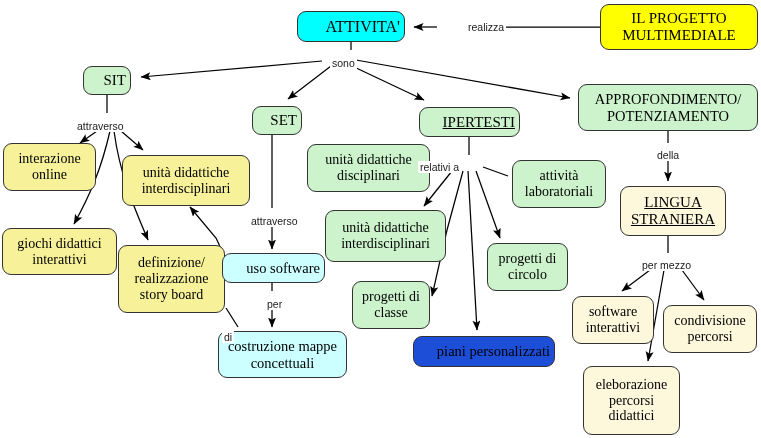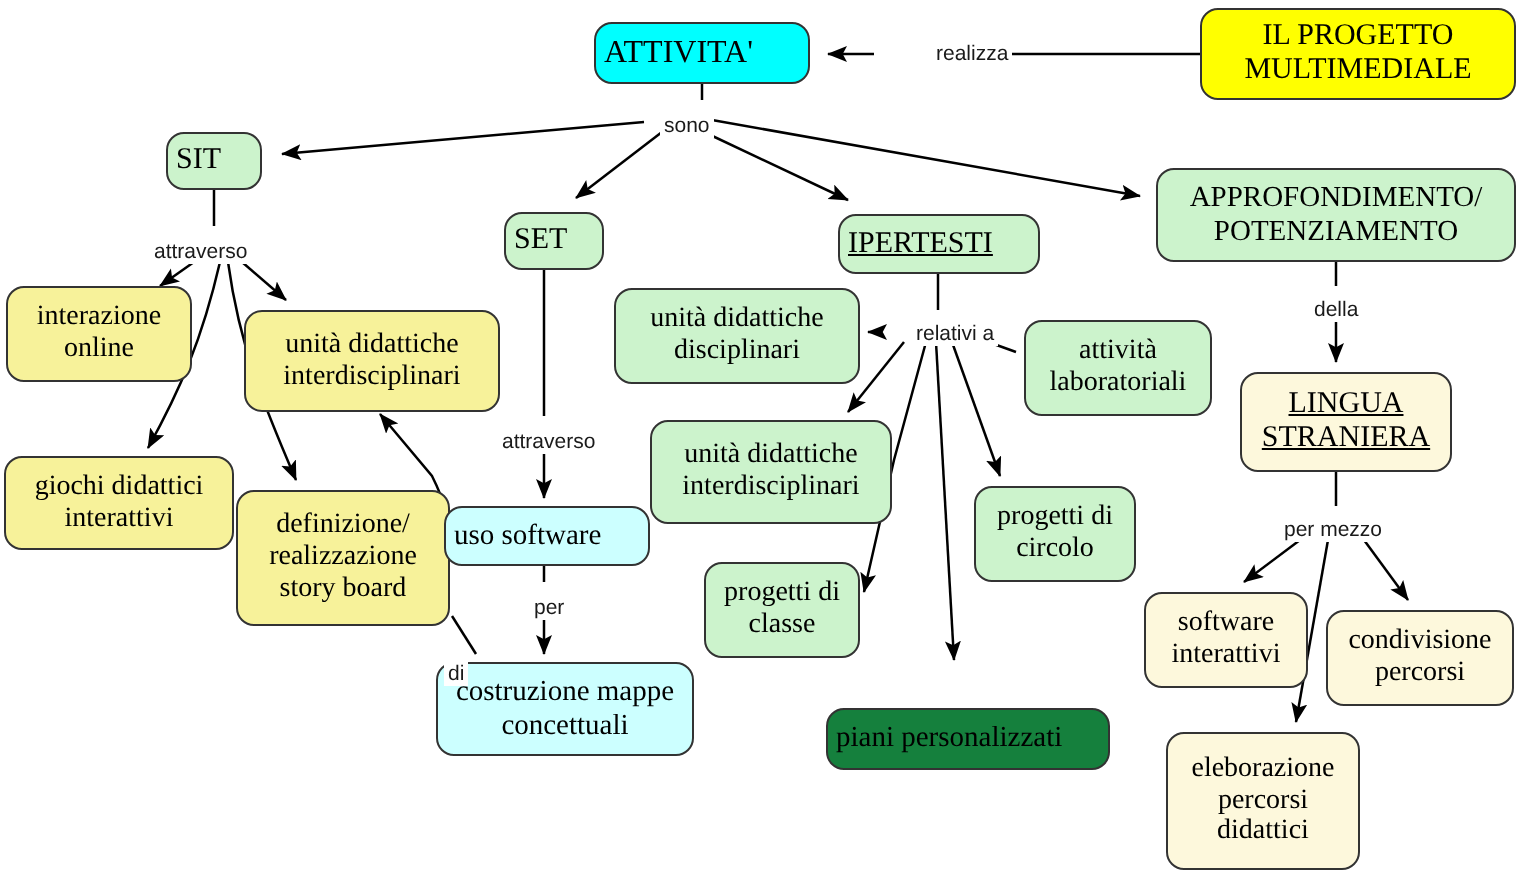--- a/index.html
+++ b/index.html
@@ -1,20 +1,20 @@
 <!DOCTYPE html>
 <html><head>
 <meta charset="utf-8">
 <style>
   html,body{margin:0;padding:0;background:#ffffff;}
   #canvas{position:relative;width:761px;height:438px;overflow:hidden;background:#ffffff;
           font-family:"Liberation Serif",serif;}
   svg.edges{position:absolute;left:0;top:0;width:761px;height:438px;}
   .node{position:absolute;box-sizing:border-box;border:1.3px solid #333333;border-radius:9px;
-        display:flex;align-items:center;justify-content:flex-start;text-align:center;
+        display:flex;align-items:center;justify-content:flex-end;text-align:center;
         color:#000000;font-family:"Liberation Serif",serif;line-height:1.12;z-index:5;}
   .node span{display:block;padding:0 4px;}
   .lbl{position:absolute;font-family:"Liberation Sans",sans-serif;font-size:10.5px;color:#1a1a1a;
        background:#ffffff;padding:0 2px;white-space:nowrap;z-index:6;}
 </style>
 </head>
 <body>
 
 <div id="canvas">
 
@@ -117,41 +117,41 @@
       </div>
       <div class="node" style="left: 512px; top: 160px; width: 94px; height: 48px; background: rgb(204, 243, 204); font-size: 14px;">
         <span>attività laboratoriali</span>
       </div>
       <div class="node" style="left: 352px; top: 281px; width: 78px; height: 48px; background: rgb(204, 243, 204); font-size: 14px;">
         <span>progetti di classe</span>
       </div>
       <div class="node" style="left: 487px; top: 243px; width: 81px; height: 48px; background: rgb(204, 243, 204); font-size: 14px;">
         <span>progetti di circolo</span>
       </div>
-      <div class="node" style="left: 413px; top: 336px; width: 142px; height: 31px; background: #15803d; font-size: 14.5px; margin-top: 18px;">
+      <div class="node" style="left: 413px; top: 336px; width: 142px; height: 31px; background: #1d4ed8; font-size: 14.5px;">
         <span>piani personalizzati</span>
       </div>
       <div class="node" style="left: 620px; top: 186px; width: 106px; height: 50px; background: rgb(253, 248, 220); font-size: 15px; text-decoration: underline;">
         <span>LINGUA STRANIERA</span>
       </div>
       <div class="node" style="left: 572px; top: 296px; width: 82px; height: 48px; background: rgb(253, 248, 220); font-size: 14px;">
         <span>software interattivi</span>
       </div>
       <div class="node" style="left: 663px; top: 305px; width: 94px; height: 48px; background: rgb(253, 248, 220); font-size: 14px;">
         <span>condivisione percorsi</span>
       </div>
       <div class="node" style="left: 583px; top: 366px; width: 97px; height: 69px; background: rgb(253, 248, 220); font-size: 14px;">
         <span>eleborazione percorsi didattici</span>
       </div>
     </div>
   <div id="labels">
       <div class="lbl" style="left: 466px; top: 21px;">realizza</div>
       <div class="lbl" style="left: 330px; top: 57px;">sono</div>
       <div class="lbl" style="left: 75px; top: 120px;">attraverso</div>
       <div class="lbl" style="left: 249px; top: 215px;">attraverso</div>
-      <div class="lbl" style="left: 456px; top: 161px;">relativi a</div>
+      <div class="lbl" style="left: 418px; top: 161px;">relativi a</div>
       <div class="lbl" style="left: 655px; top: 149px;">della</div>
       <div class="lbl" style="left: 640px; top: 259px;">per mezzo</div>
       <div class="lbl" style="left: 222px; top: 299px; margin-top: 32px;">di</div>
       <div class="lbl" style="left: 265px; top: 298px;">per</div>
     </div>
 
 </div>
 
 </body></html>

